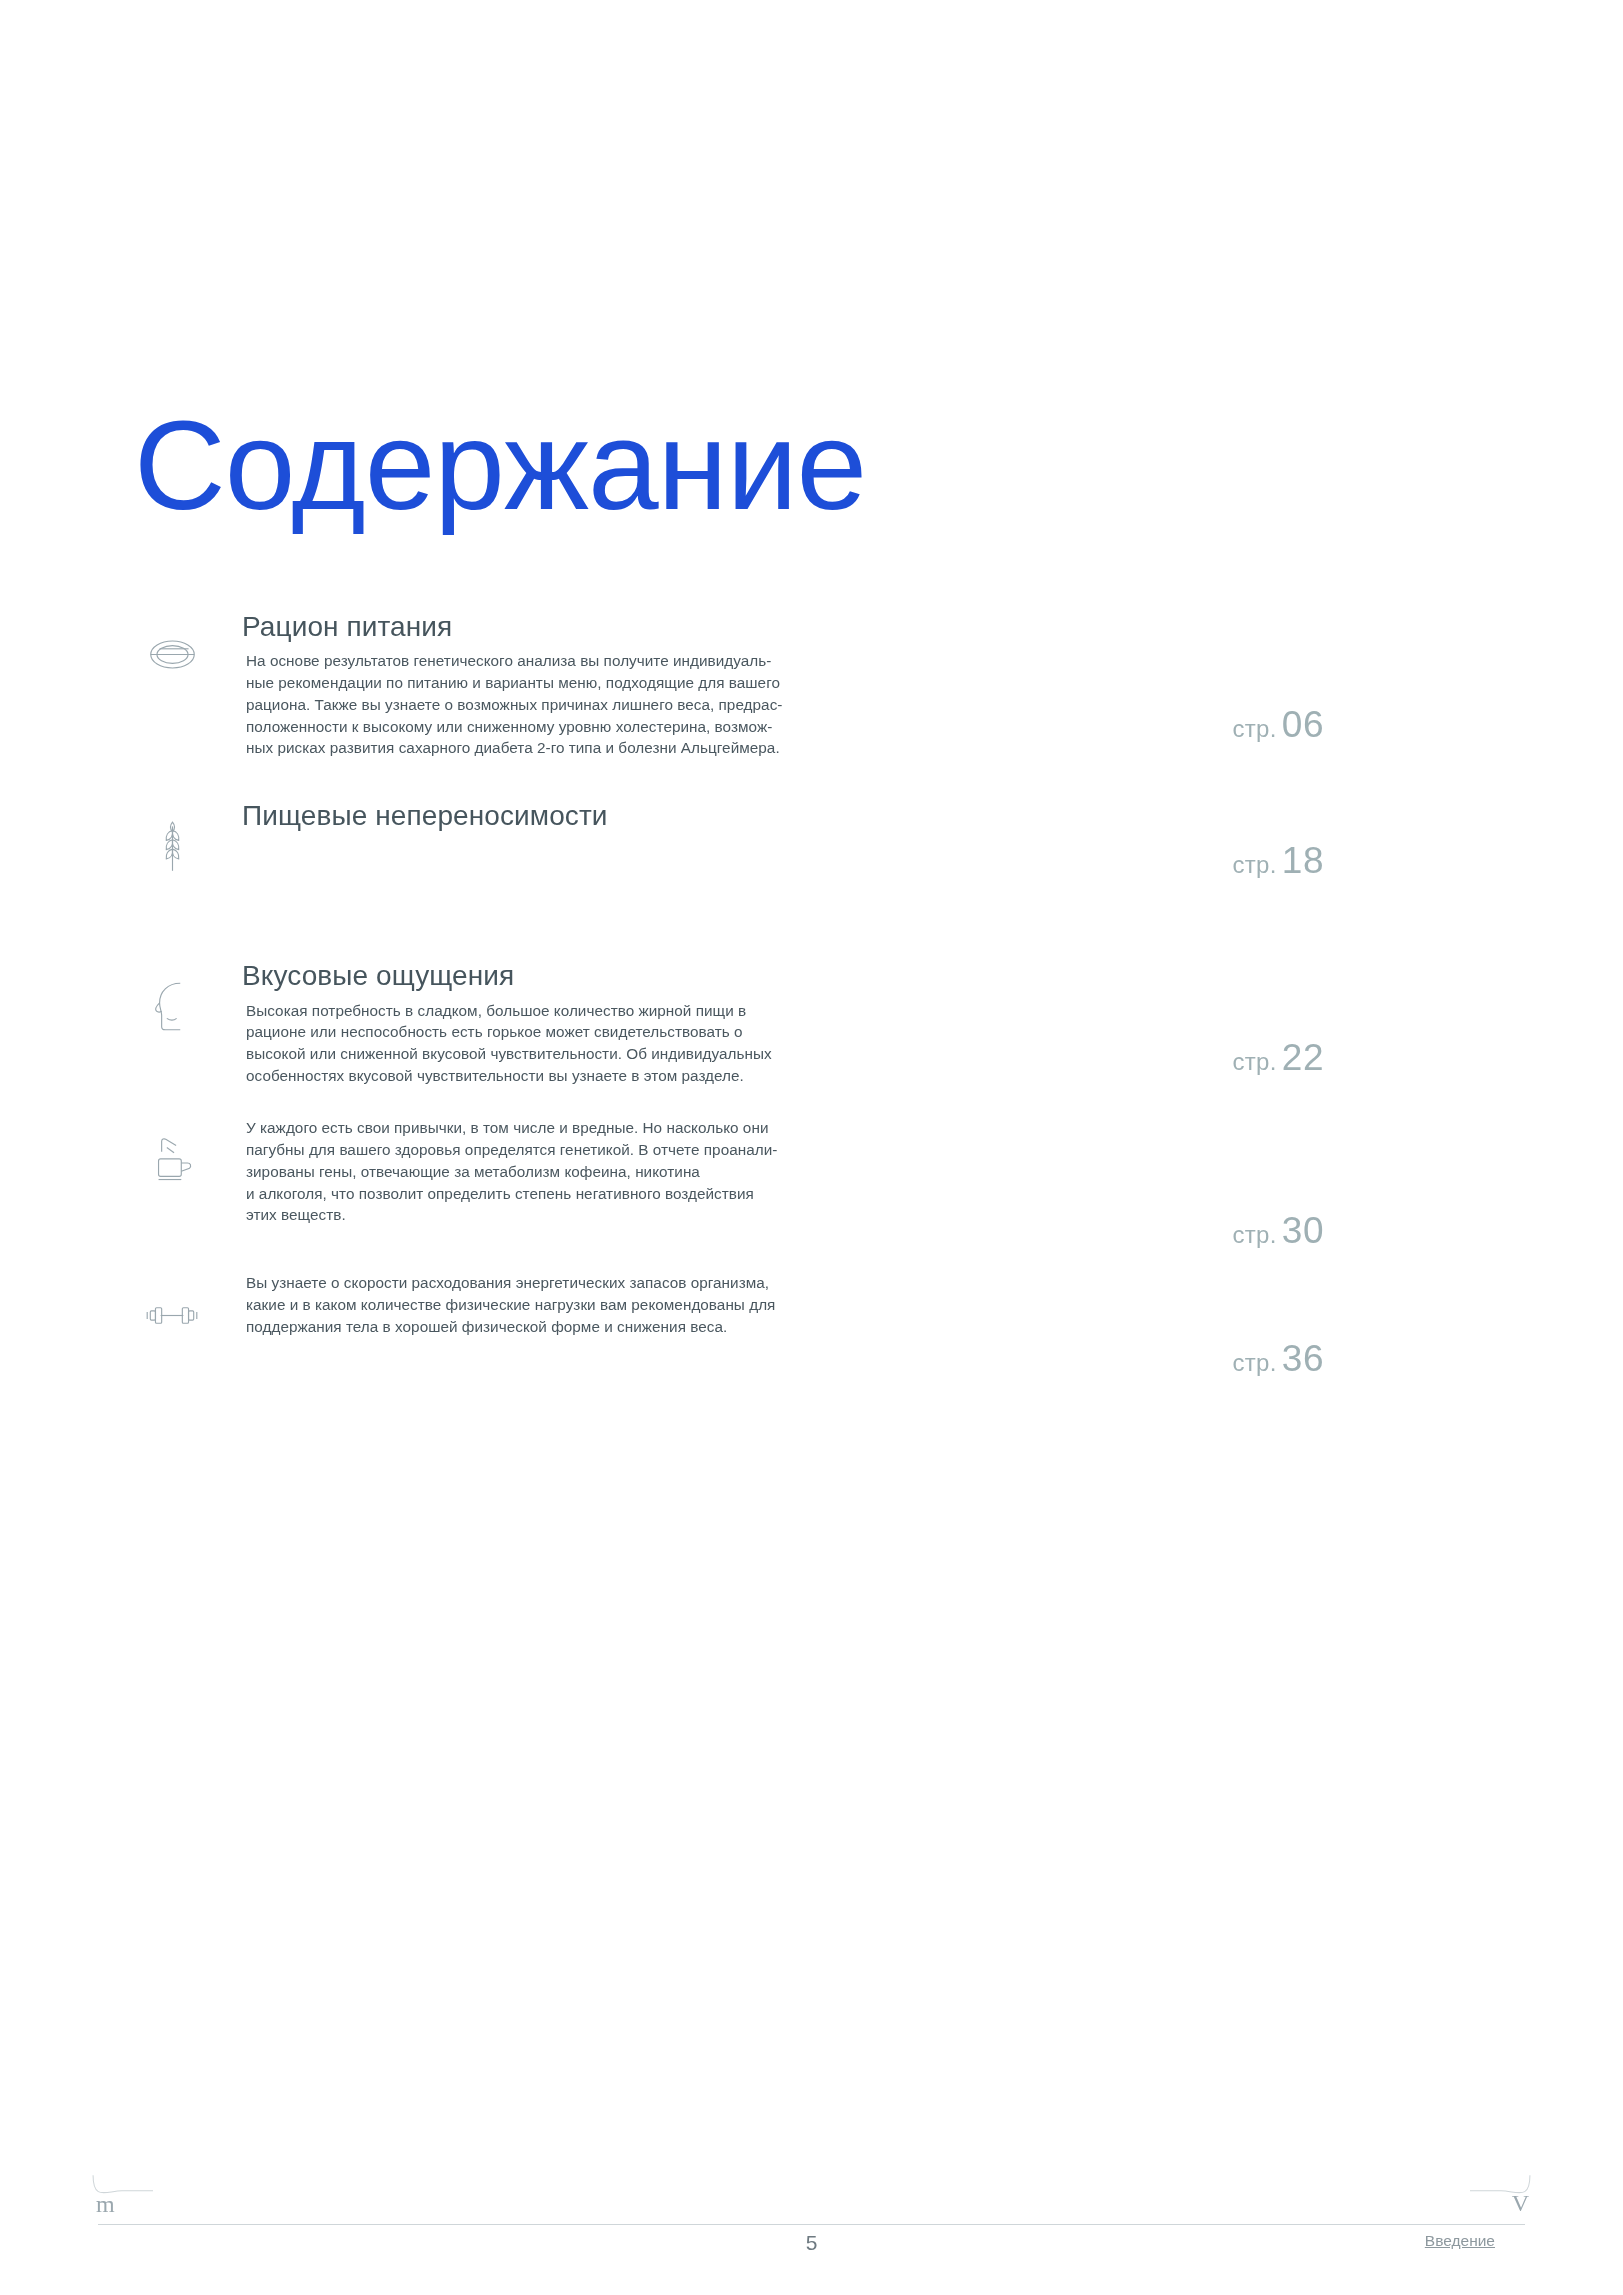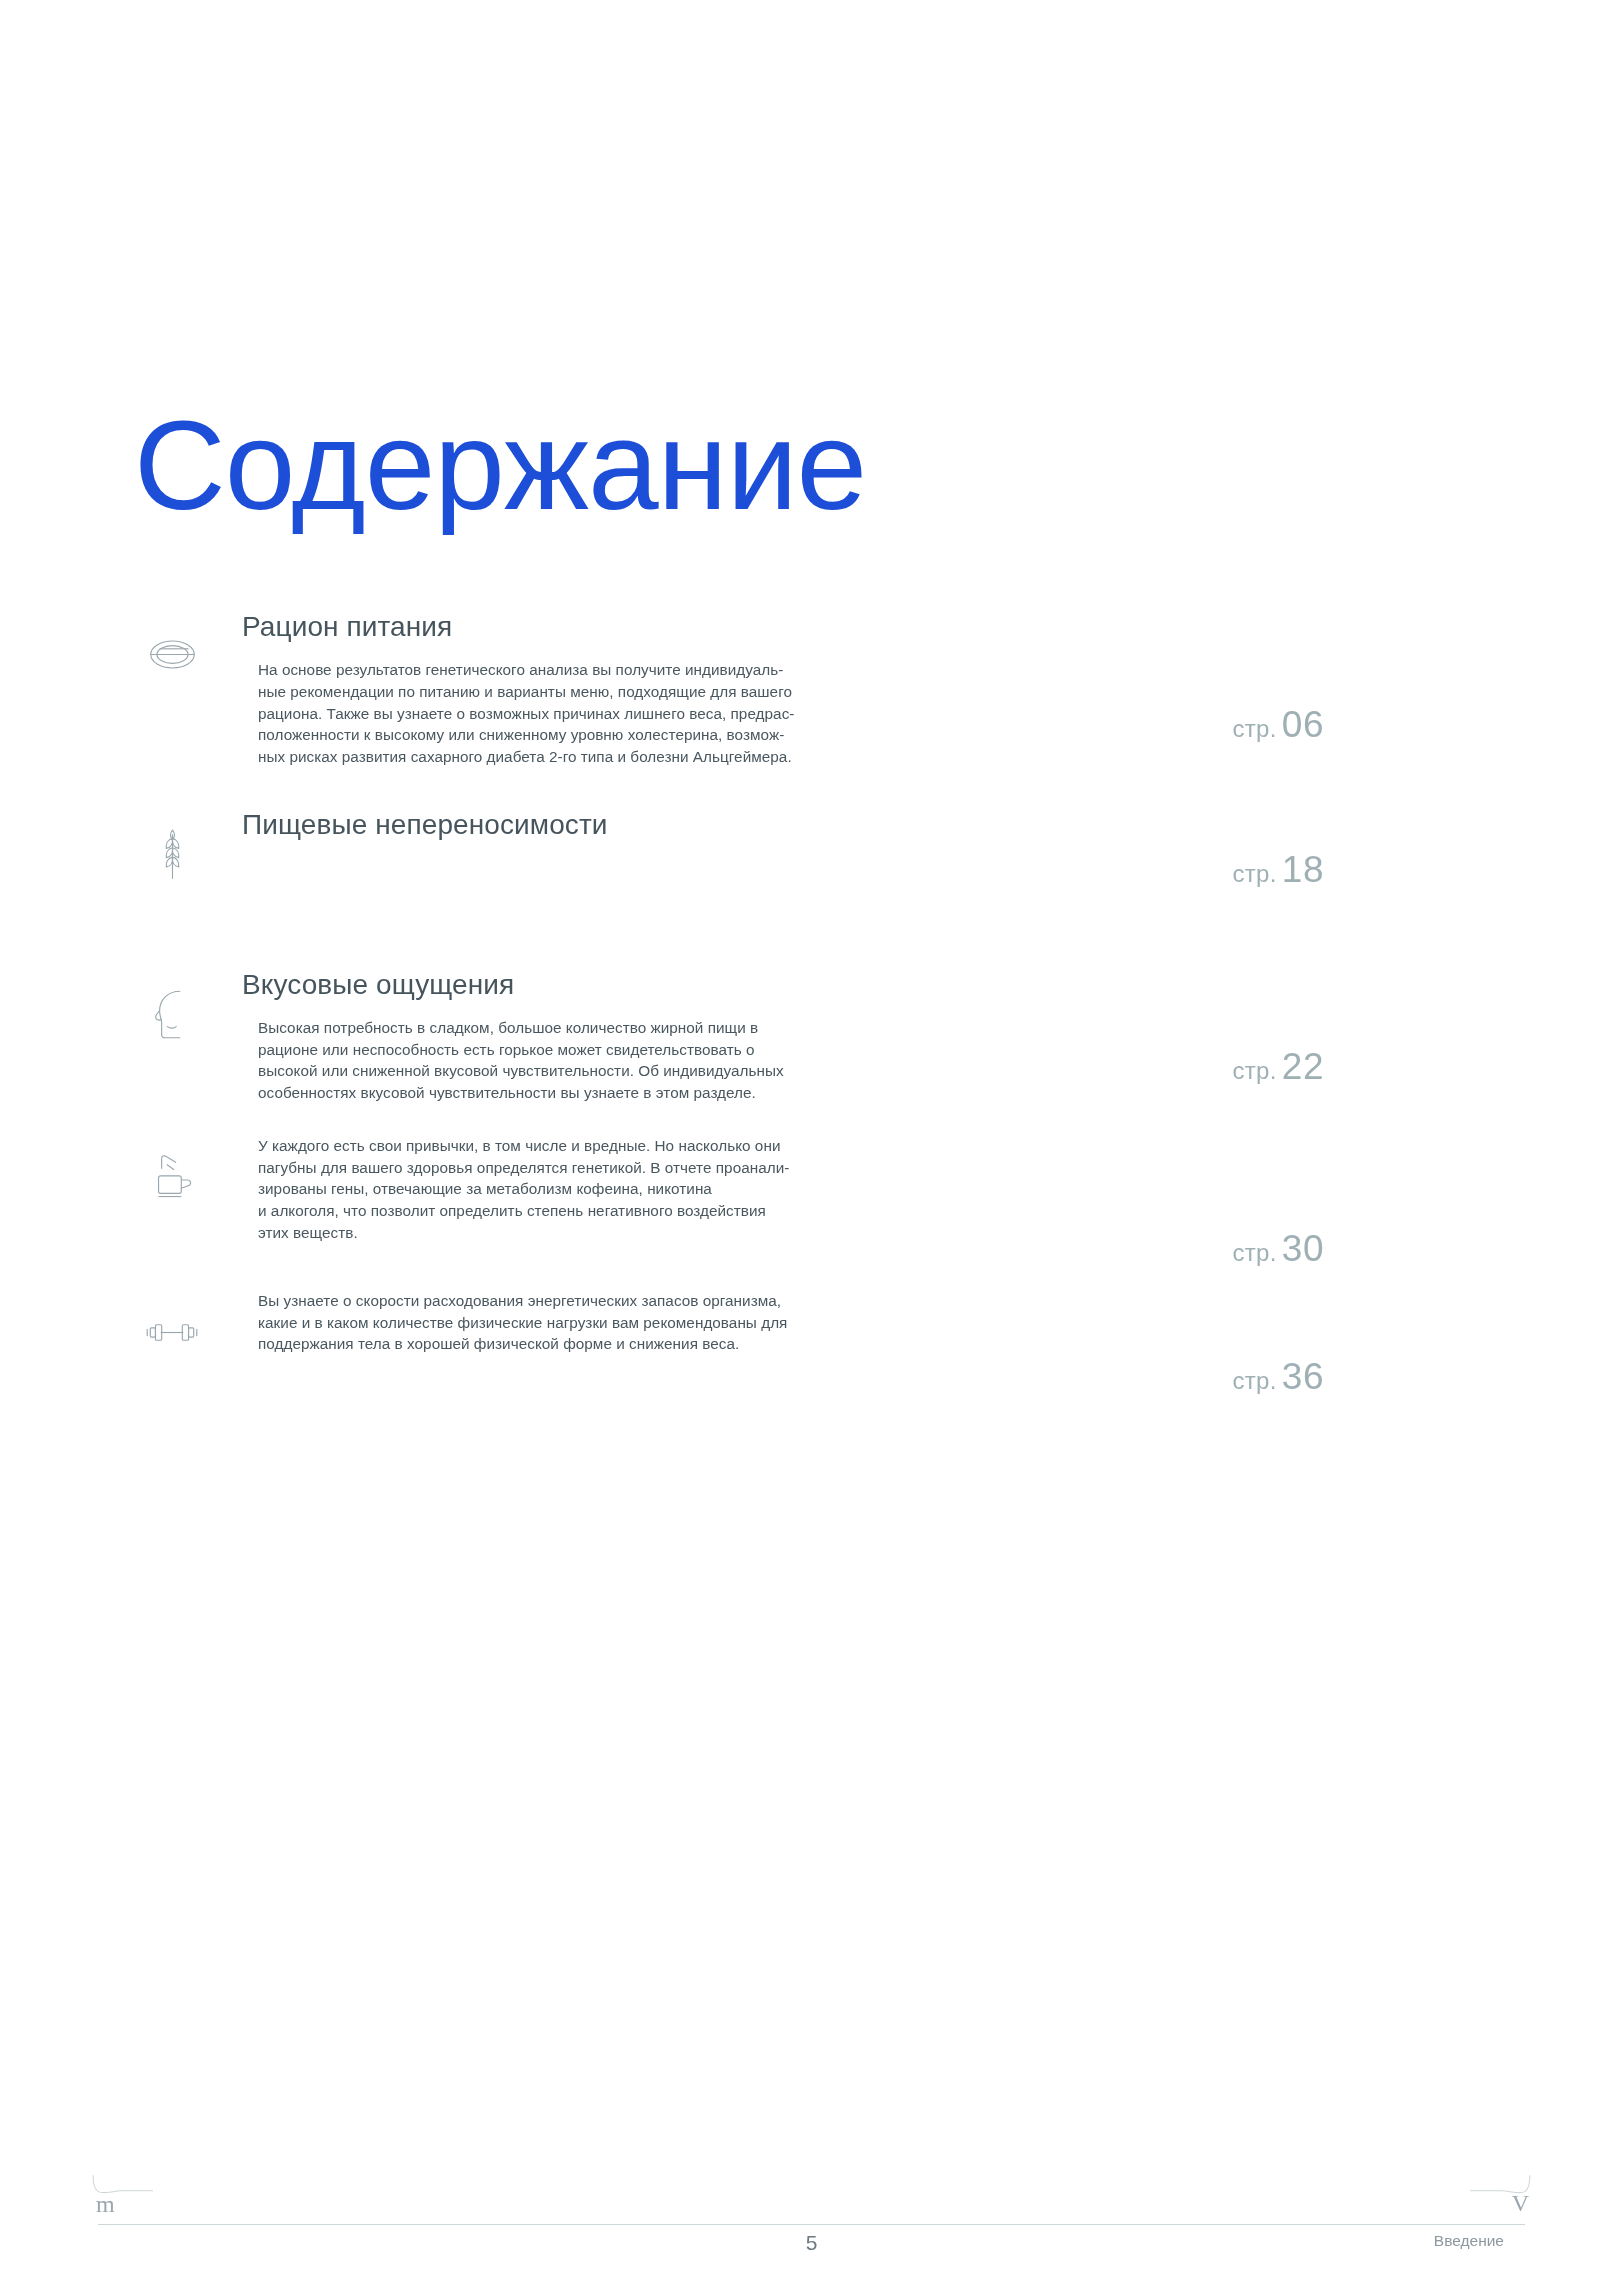--- a/index.html
+++ b/index.html
@@ -74,21 +74,21 @@
     color: #46555d;
     letter-spacing: 0.1px;
     margin: 0 0 7.3px 0;
     line-height: 1.15;
   }
 
   .entry-desc {
     font-size: 15.3px;
     line-height: 1.42;
     color: #4a575f;
-    margin: 16px;
+    margin: 4px;
     white-space: pre-line;
     letter-spacing: 0.03px;
   }
 
   .entry-page {
     position: absolute;
     right: 0;
     width: 269px;
     text-align: right;
     color: #9fb0b4;
@@ -129,24 +129,25 @@
     position: absolute;
     left: 0;
     right: 0;
     bottom: 40px;
     text-align: center;
     font-size: 21px;
     color: #6e7a81;
   }
   .footer-section {
     position: absolute;
-    right: 119px;
+    right: 128px;
     bottom: 45px;
     font-size: 15.5px;
     color: #8d989e;
+    text-decoration: underline;
   }
   .footer-mark-left {
     position: absolute;
     left: 96px;
     bottom: 77px;
     font-size: 24px;
     color: #9aa7ae;
     font-family: "Liberation Serif", serif;
   }
   .footer-mark-right {

